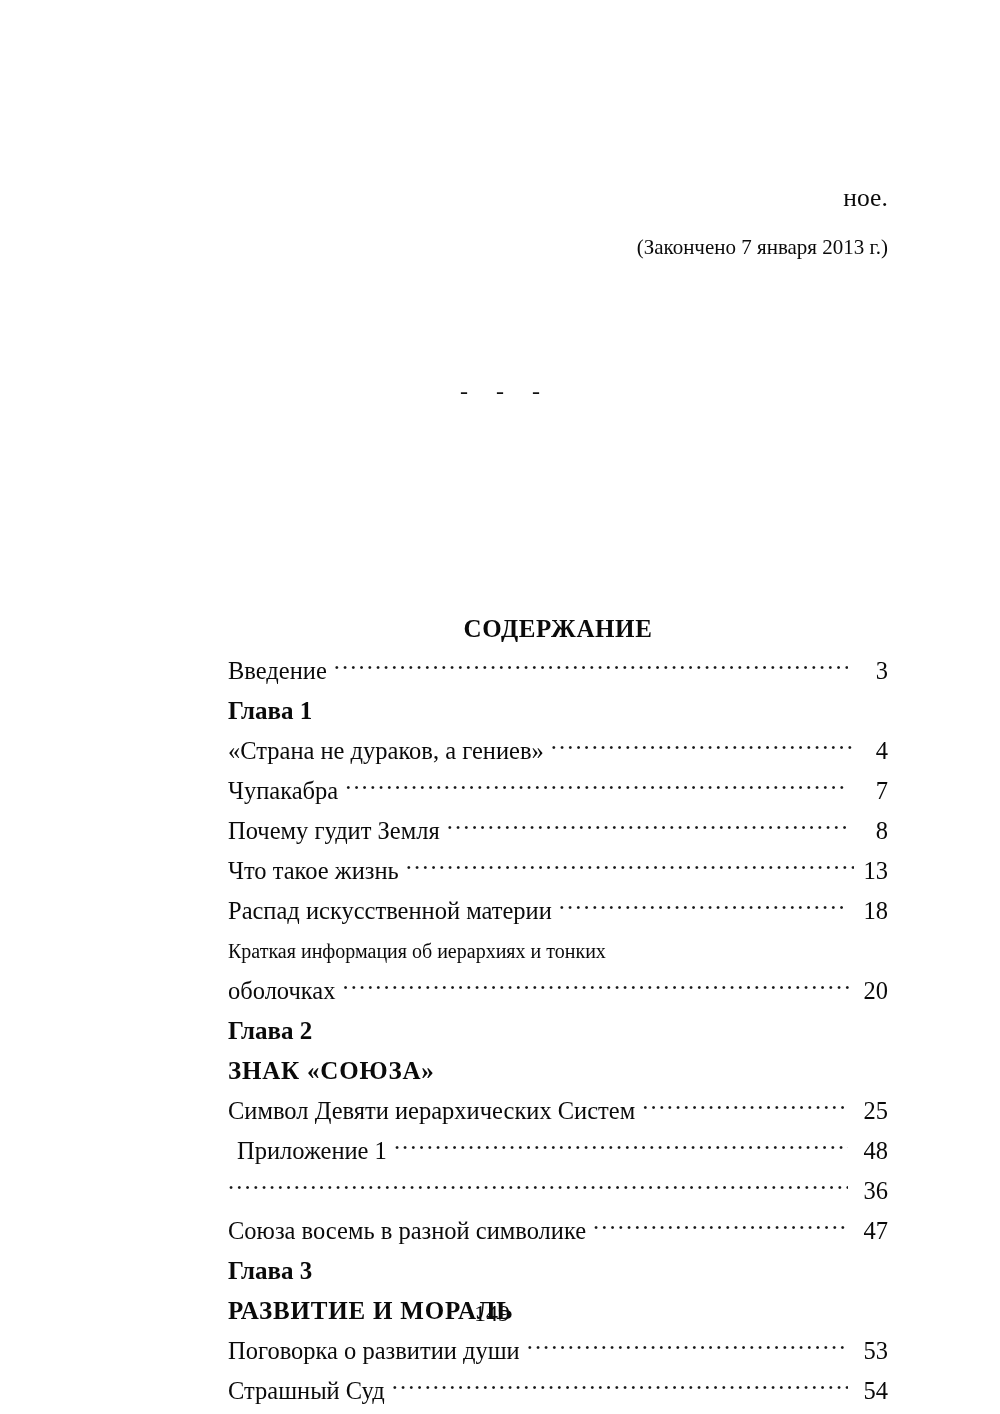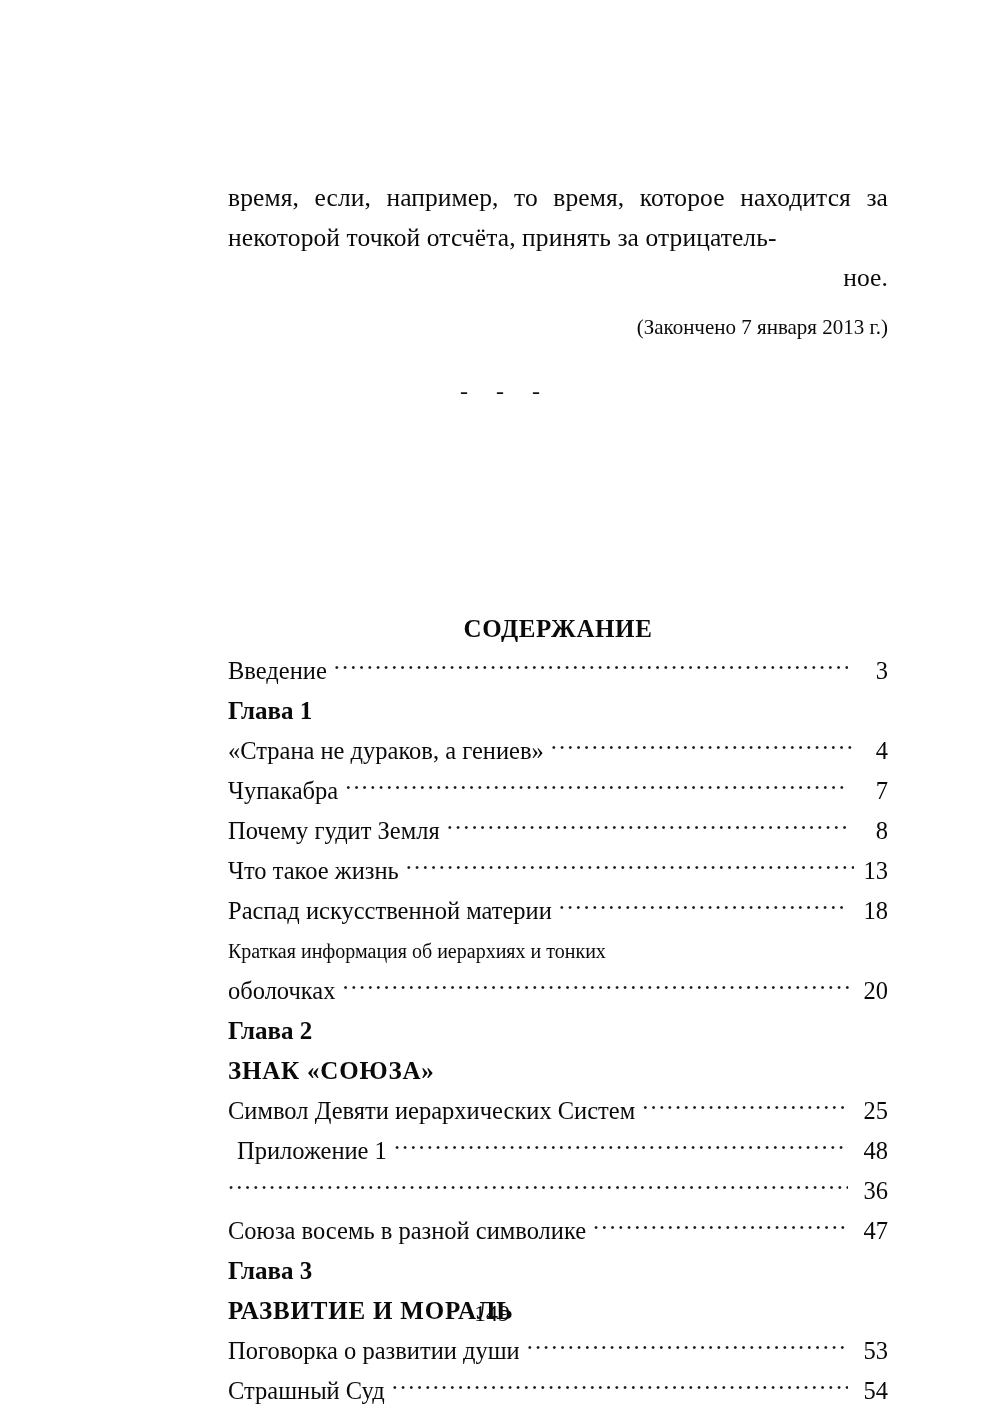--- a/index.html
+++ b/index.html
@@ -150,21 +150,20 @@
     text-align: center;
     font-size: 24px;
   }
 </style>
 </head>
 <body>
 
 <div class="page">
 
   <div class="body-block">
-    <p class="body-par">время, если, например, то время, которое находится за некоторой точкой отсчёта, принять за отрицатель-</p>
     <p class="body-par body-par-last">ное.</p>
     <p class="closing-note">(Закончено 7 января 2013 г.)</p>
   </div>
 
   <div class="separator"><span class="dash">-</span><span class="dash">-</span><span class="dash">-</span></div>
 
   <div class="toc">
     <div class="toc-title">СОДЕРЖАНИЕ</div>
     <div class="toc-list">
         <div class="toc-row">

